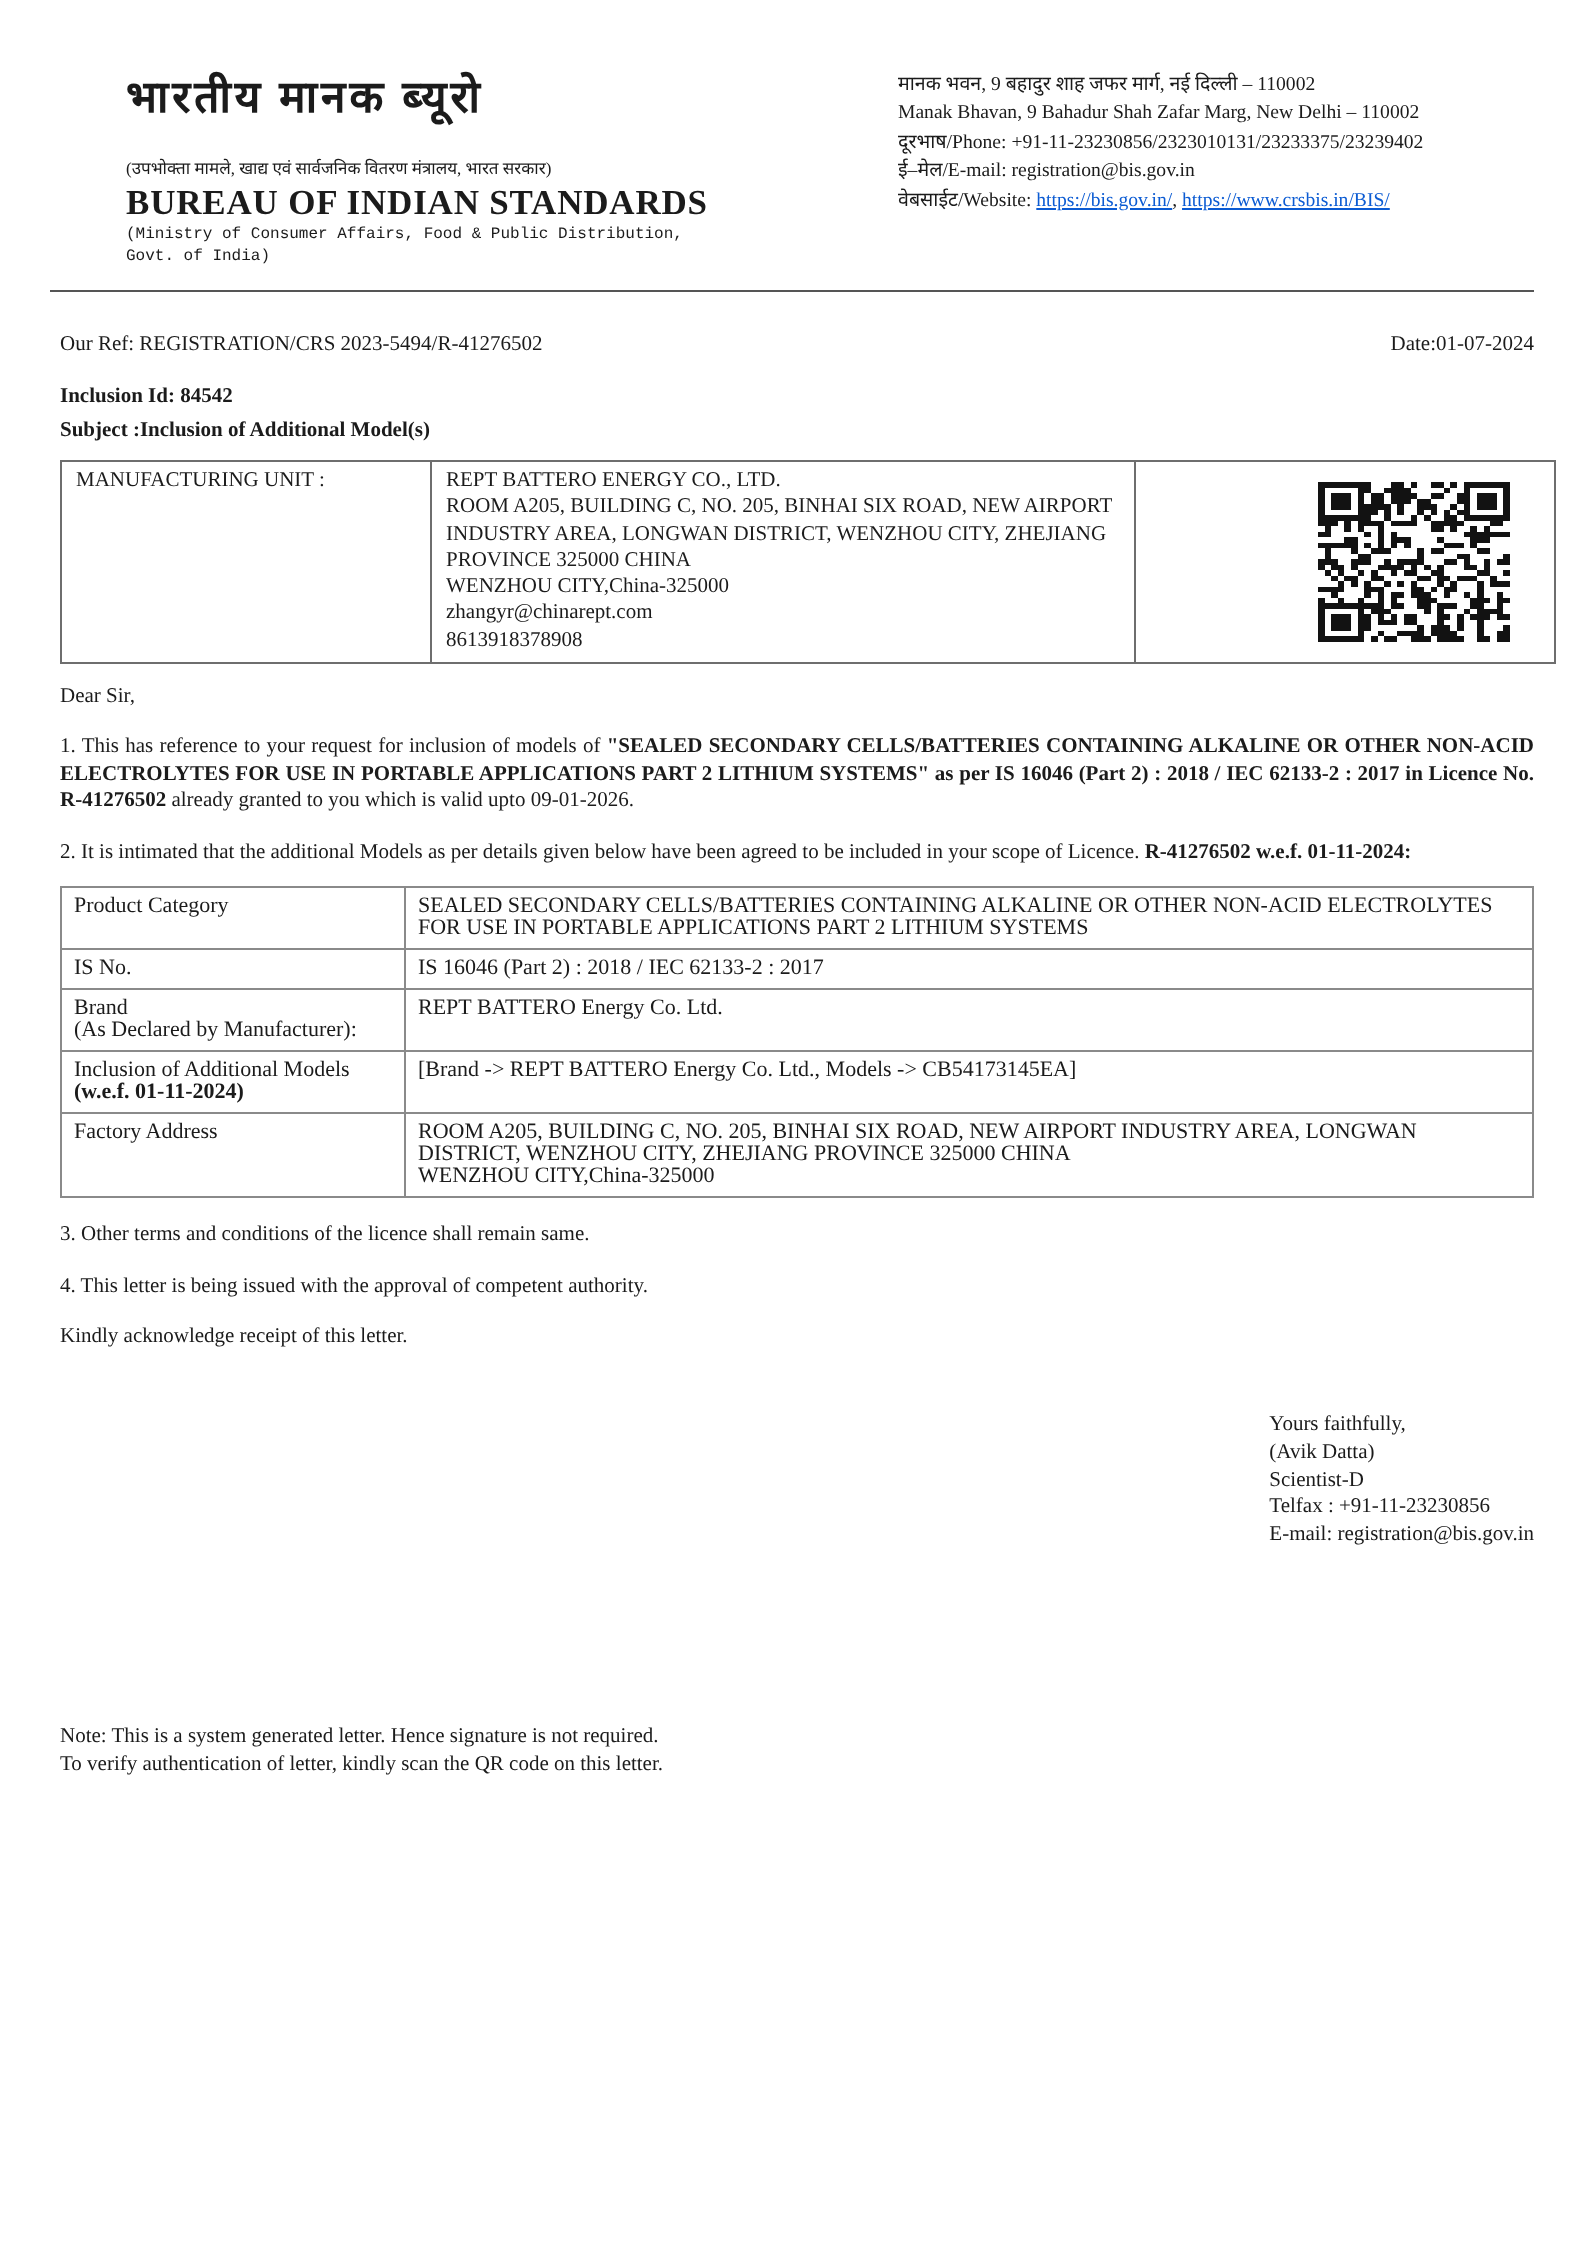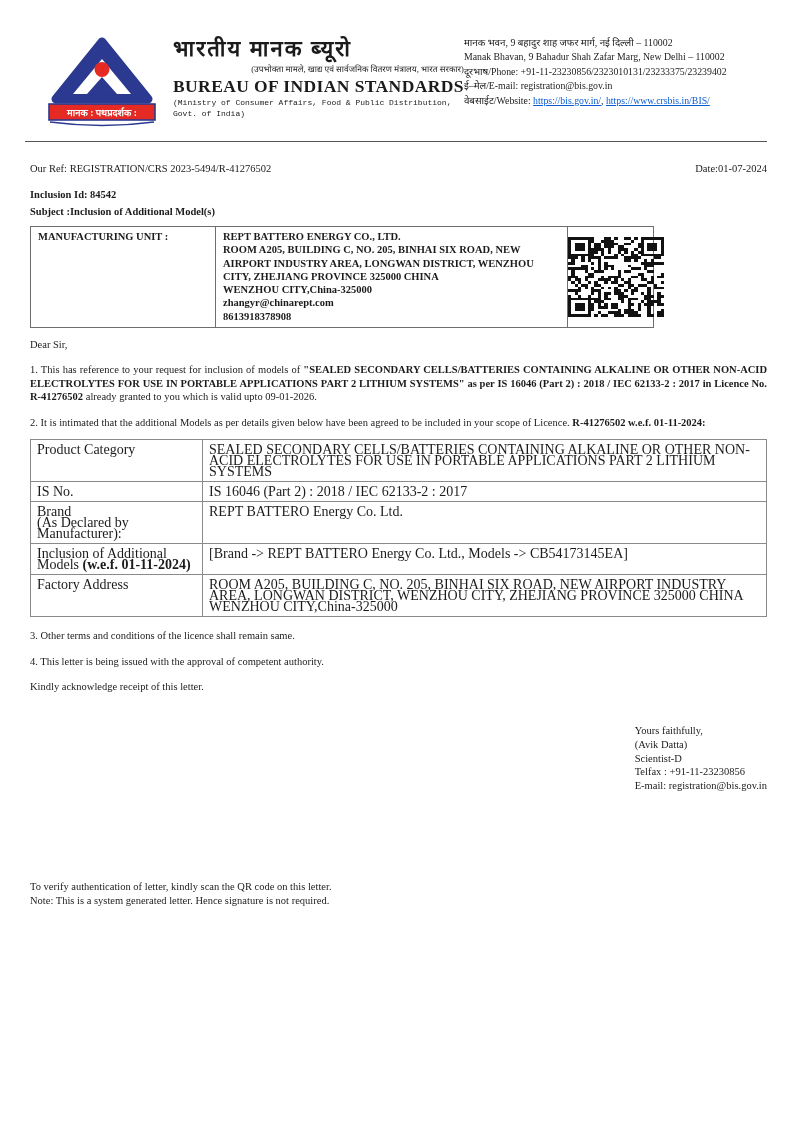--- a/index.html
+++ b/index.html
@@ -19,21 +19,21 @@
     display: flex;
     align-items: flex-start;
     padding: 36px 25px 0 47px;
   }
   .logo-box { width: 110px; flex: 0 0 110px; }
   .org-block { margin-left: 16px; flex: 0 0 auto; max-width: 300px; }
   .org-name-hi {
     font-size: 22px; font-weight: bold; letter-spacing: 2px;
     line-height: 26px; white-space: nowrap;
   }
-  .org-sub-hi { font-size: 8.5px; line-height: 12px; margin-top: 1px; white-space: nowrap; text-align: right; }
+  .org-sub-hi { font-size: 8.5px; line-height: 12px; margin-top: 16px; white-space: nowrap; }
   .org-name-en {
     font-size: 17.5px; font-weight: bold; letter-spacing: 0.4px;
     line-height: 20px; margin-top: 1px; white-space: nowrap;
   }
   .org-sub-en {
     font-family: "Liberation Mono", "DejaVu Sans Mono", monospace;
     font-size: 8px; line-height: 10.5px; margin-top: 2px; max-width: 285px;
   }
   .contact-block { margin-left: auto; width: 318px; font-size: 9.8px; line-height: 14.4px; }
   .contact-line { white-space: nowrap; }
@@ -44,23 +44,22 @@
     display: flex; justify-content: space-between;
     margin: 21px 25px 0 30px;
   }
   .bold { font-weight: bold; }
   .inclusion-id { margin: 15px 25px 0 30px; font-weight: bold; }
   .subject { margin: 6px 25px 0 30px; font-weight: bold; }
   
   table { border-collapse: collapse; }
   .mfg-table {
     margin: 9px 25px 0 30px;
-    width: 624px;
+    width: 748px;
     table-layout: fixed;
-    font-weight: bold;
   }
   .mfg-table td {
     border: 1px solid #6e6e6e;
     vertical-align: top;
     padding: 3px 7px 4px 7px;
     line-height: 13.3px;
   }
   .mfg-col-label { width: 185px; }
   .mfg-col-addr  { width: 352px; }
   .qr-cell { padding: 10px 0 6px 0 !important; }
@@ -68,21 +67,21 @@
   .qr-wrap svg { display: block; }
   
   .para { margin: 12px 25px 0 30px; line-height: 13.4px; }
   .para.justify { text-align: justify; }
   .salutation { margin-top: 10px; }
   
   .details-table {
     margin: 10px 25px 0 30px;
     width: 737px;
     table-layout: fixed;
-    font-size: 14px;
+    font-size: 11px;
   }
   .details-table td {
     border: 1px solid #8a8a8a;
     vertical-align: top;
     padding: 4px 6px;
     line-height: 11px;
   }
   .det-col-label { width: 172px; }
   
   .signature-row { display: flex; justify-content: flex-end; padding-right: 25px; margin-top: 31px; padding-left: 32px; }
@@ -90,31 +89,20 @@
   
   .note-block { margin: 88px 25px 0 30px; line-height: 13.6px; }
 </style>
 </head>
 <body>
 
 <div class="page">
 
   <div class="header">
 
-    <div class="logo-box">
-      <svg width="110" height="92" viewBox="0 0 110 92">
-        <path d="M55 6 L9 63 L101 63 Z" fill="#2b3990" stroke="#2b3990" stroke-width="9" stroke-linejoin="round"></path>
-        <path d="M55 23 L26 58 L84 58 Z" fill="#ffffff"></path>
-        <path d="M55 41 L40 58 L70 58 Z" fill="#2b3990"></path>
-        <circle cx="55" cy="33.5" r="7.5" fill="#e52a23"></circle>
-        <rect x="2" y="68" width="106" height="16" fill="#e52a23" stroke="#2b3990" stroke-width="1.6"></rect>
-        <path d="M3 86 Q55 93 107 86" fill="none" stroke="#2b3990" stroke-width="1.6"></path>
-        <text x="55" y="79.5" text-anchor="middle" fill="#ffffff" font-size="9.5" font-weight="bold">मानक : पथप्रदर्शक :</text>
-      </svg>
-    </div>
 
     <div class="org-block">
       <div class="org-name-hi">भारतीय मानक ब्यूरो</div>
       <div class="org-sub-hi">(उपभोक्ता मामले, खाद्य एवं सार्वजनिक वितरण मंत्रालय, भारत सरकार)</div>
       <div class="org-name-en">BUREAU OF INDIAN STANDARDS</div>
       <div class="org-sub-en">(Ministry of Consumer Affairs, Food &amp; Public Distribution, Govt. of India)</div>
     </div>
 
     <div class="contact-block">
       <div class="contact-line">मानक भवन, 9 बहादुर शाह जफर मार्ग,  नई दिल्ली – 110002</div>
@@ -619,17 +607,17 @@
     <div class="signature-block">
       <div>Yours faithfully,</div>
       <div>(Avik Datta)</div>
       <div>Scientist-D</div>
       <div>Telfax : +91-11-23230856</div>
       <div>E-mail: registration@bis.gov.in</div>
     </div>
   </div>
 
   <div class="note-block">
+    <div>Note: This is a system generated letter. Hence signature is not required.</div>
     <div>To verify authentication of letter, kindly scan the QR code on this letter.</div>
-    <div>Note: This is a system generated letter. Hence signature is not required.</div>
   </div>
 
 </div>
 
 </body></html>

